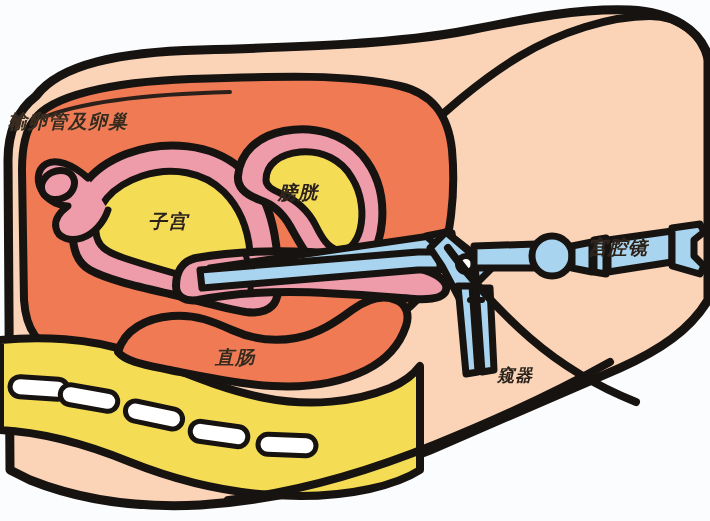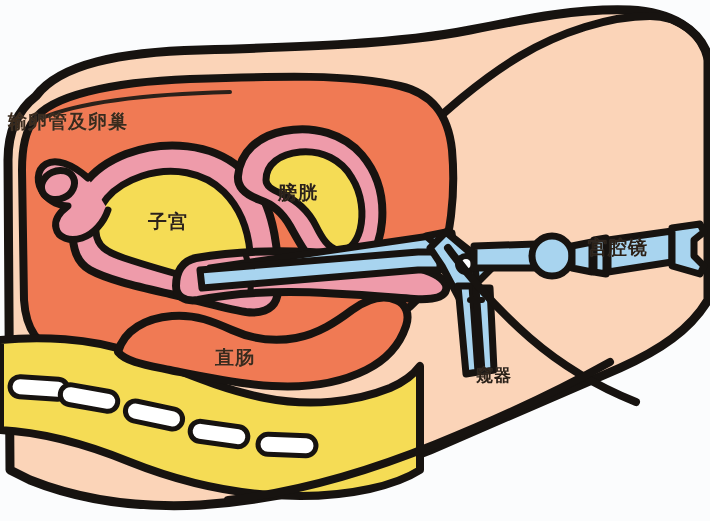--- a/index.html
+++ b/index.html
@@ -10,20 +10,21 @@
   }
   body {
     font-family: "DejaVu Sans", "Liberation Sans", sans-serif;
   }
   #scene {
     position: relative;
     width: 710px;
     height: 521px;
     background: #fbfcfd;
     overflow: hidden;
+    font-style: italic;
   }
   #scene svg {
     position: absolute;
     top: 0;
     left: 0;
     display: block;
   }
   .label {
     position: absolute;
     color: #2b2118;
@@ -38,21 +39,21 @@
     font-size: 17px;
   }
   .label-brown {
     color: #3a2a1c;
   }
   #lbl-fallopian { left: 8px;  top: 112px; }
   #lbl-uterus    { left: 148px; top: 212px; }
   #lbl-bladder   { left: 278px; top: 183px; text-align: center; }
   #lbl-rectum    { left: 215px; top: 348px; }
   #lbl-scope     { left: 588px; top: 202px; margin-top: 36px; }
-  #lbl-speculum  { left: 476px; top: 367px; }
+  #lbl-speculum  { left: 497px; top: 367px; }
 </style>
 </head>
 <body>
 
 <div id="scene">
 
   <svg width="710" height="521" viewBox="0 0 710 521">
 
     <g>
       <path fill="#fbd4b8" stroke="#171310" stroke-width="9" stroke-linejoin="round" stroke-linecap="round" d="M 36,96

